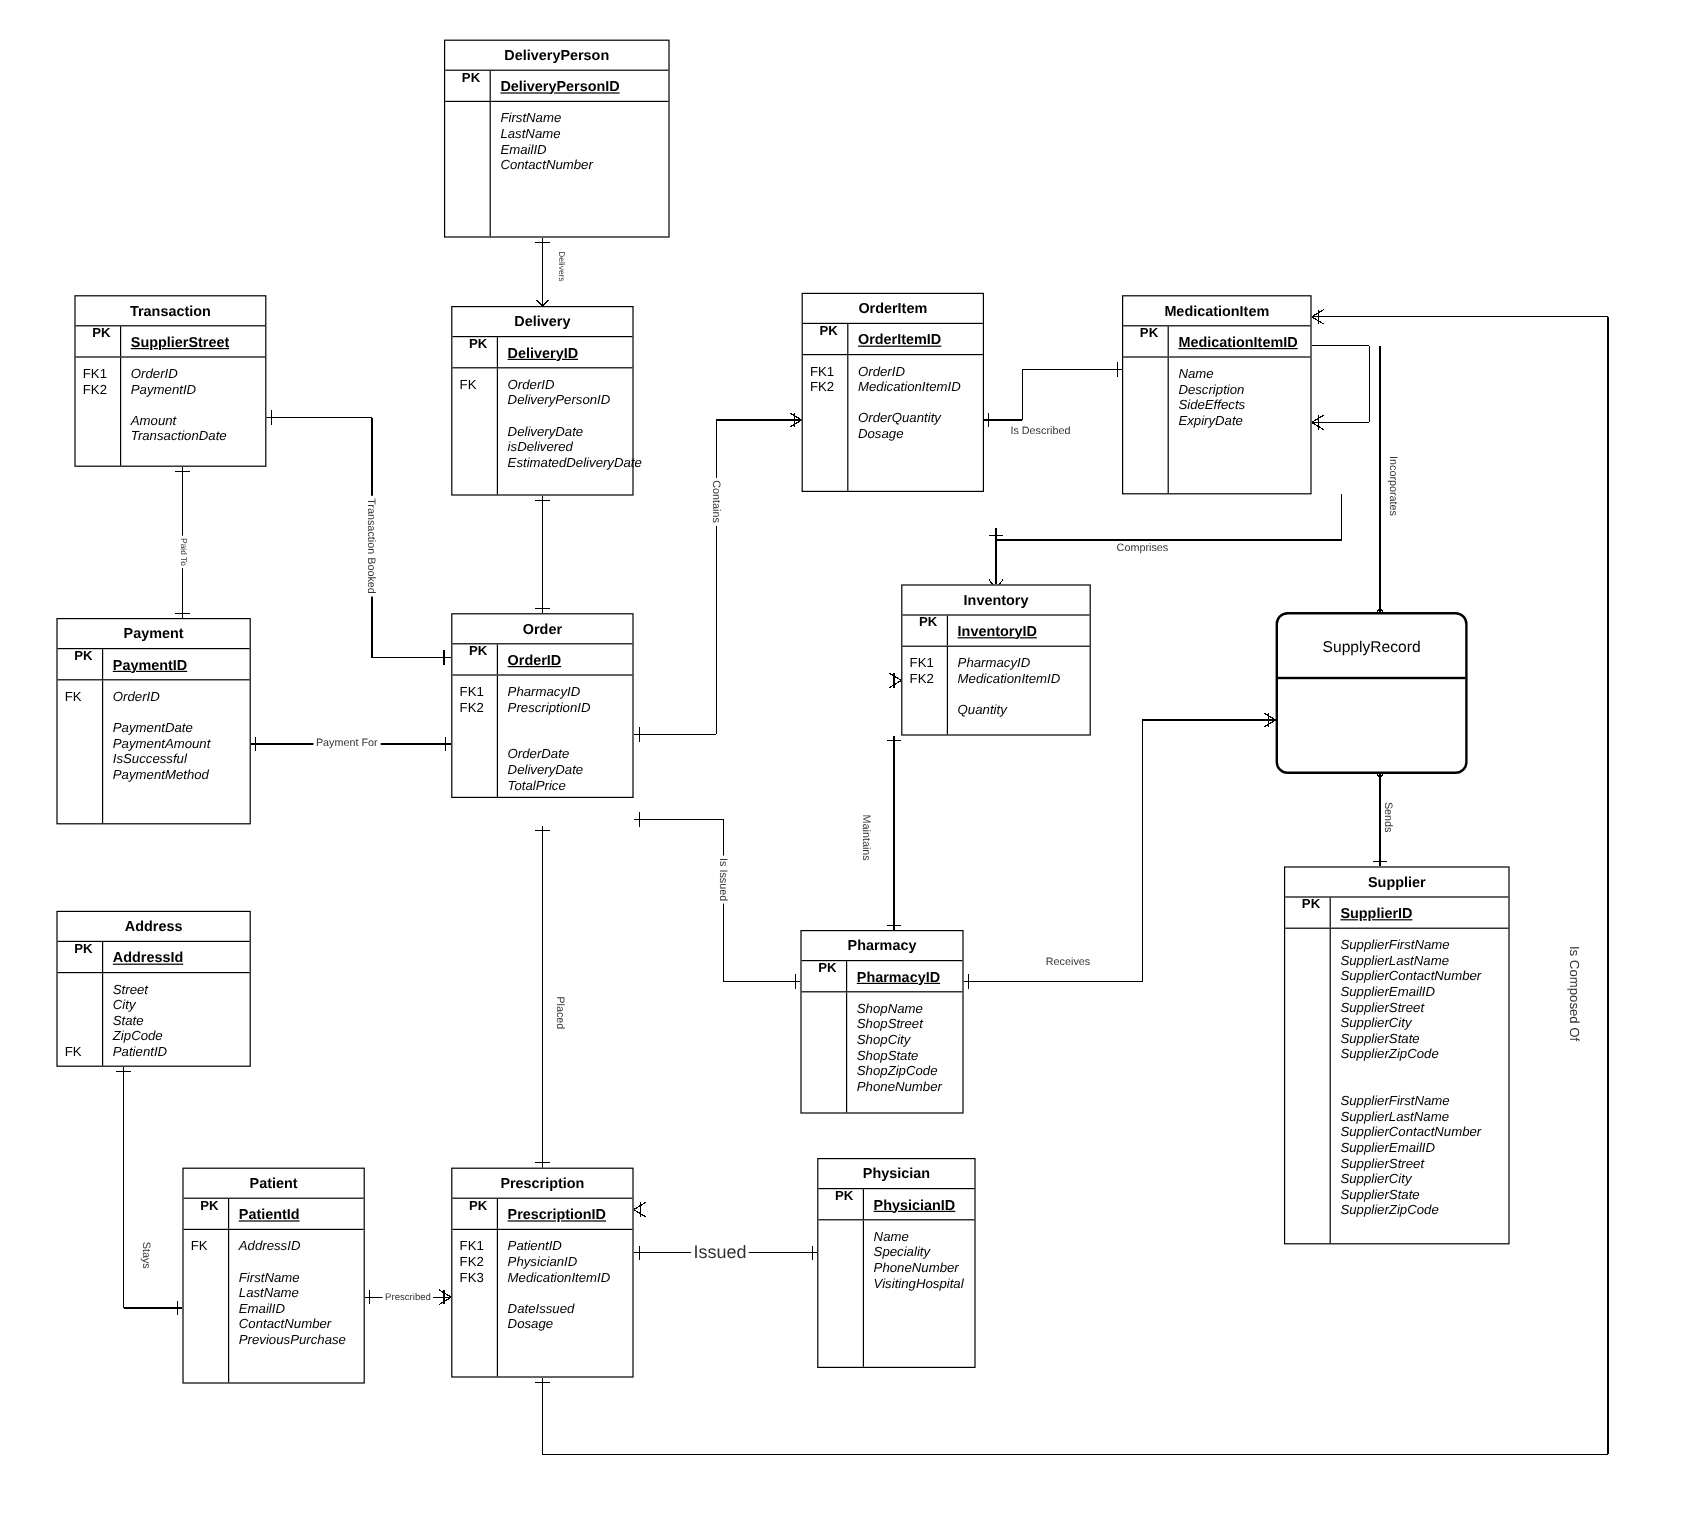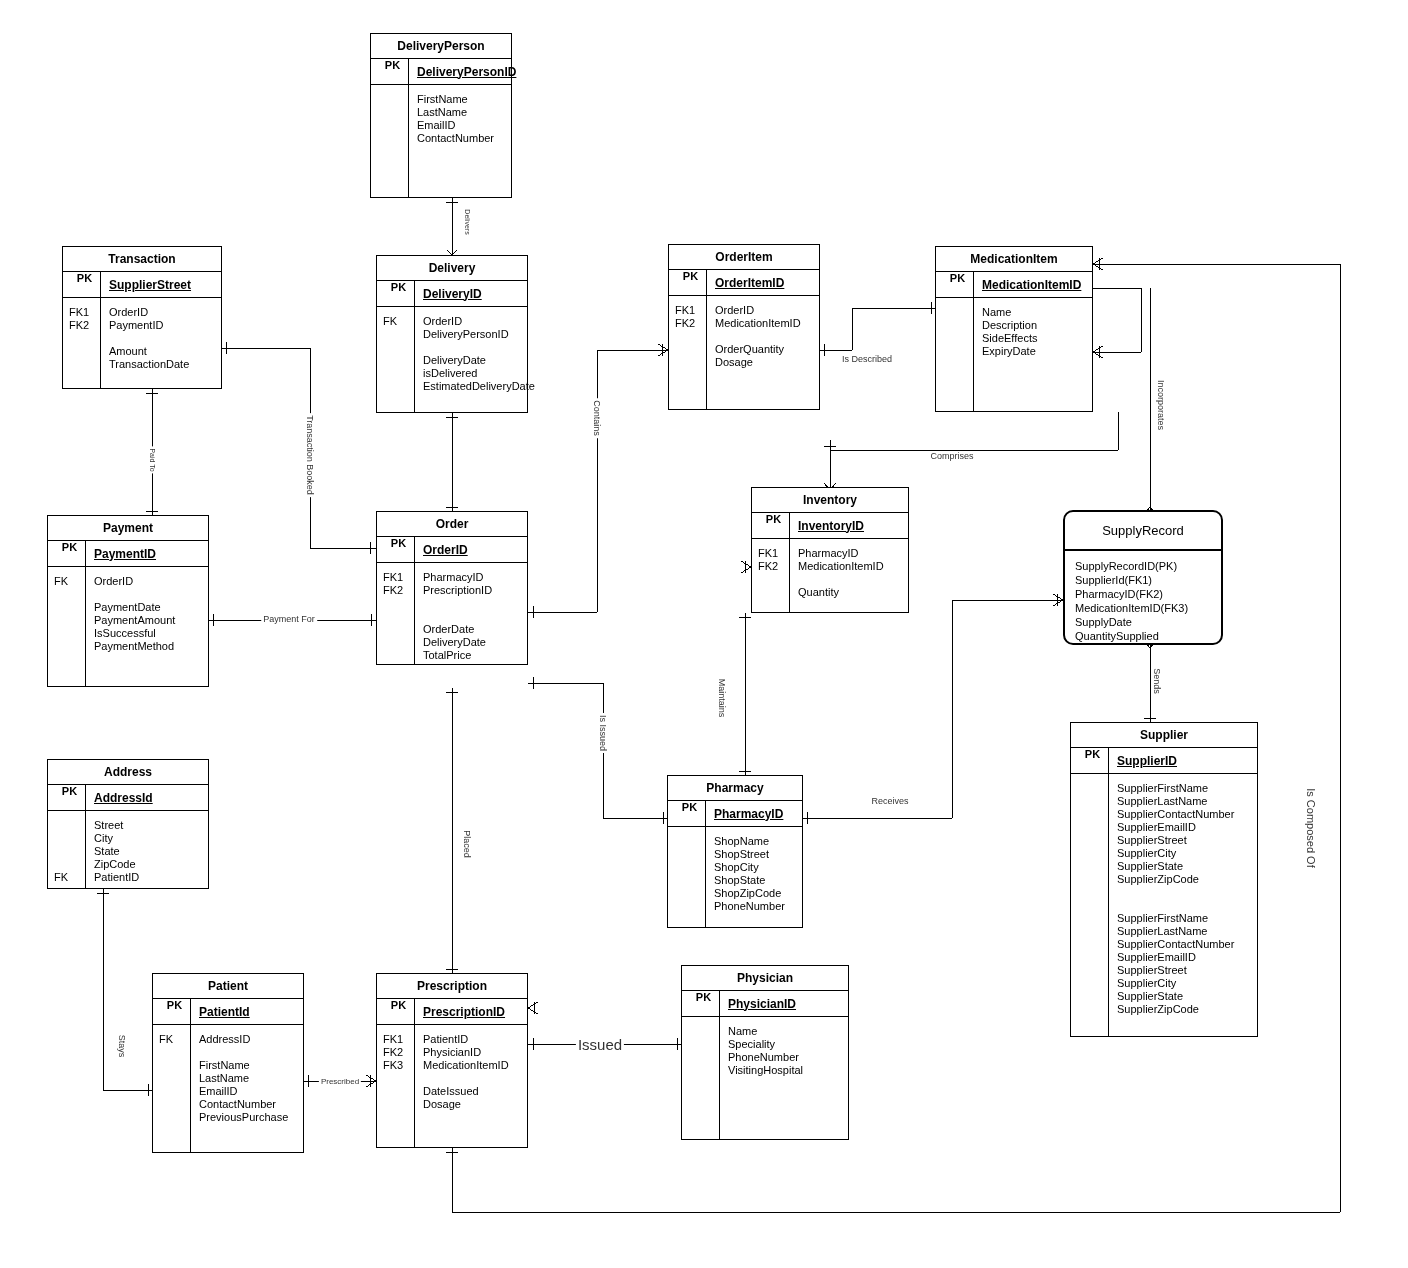--- a/index.html
+++ b/index.html
@@ -9,21 +9,21 @@
   .entity{position:absolute;box-sizing:border-box;border:1px solid #000;background:#fff;}
   .entity .e-title{height:24px;line-height:24px;text-align:center;font-size:12px;font-weight:bold;
                    border-bottom:1px solid #000;white-space:nowrap;}
   .entity .e-pk{display:flex;border-bottom:1px solid #000;height:25px;align-items:center;}
   .entity .e-body{display:flex;flex:1 1 auto;}
   .key-col{width:38px;min-width:38px;box-sizing:border-box;padding-left:6px;font-size:11px;
            border-right:1px solid #000;height:100%;display:flex;flex-direction:column;
            justify-content:flex-start;padding-top:0;}
   .e-pk .key-col{align-self:stretch;display:flex;align-items:center;border-right:1px solid #000;}
   .pk-name{padding-left:8px;font-size:12px;font-weight:bold;text-decoration:underline;white-space:nowrap;}
-  .attr-col{padding-left:8px;font-size:11px;line-height:13px;padding-top:8px;}
+  .attr-col{padding-left:8px;font-size:11px;line-height:13px;padding-top:8px;font-style:italic;}
   .key-col .kline{font-size:11px;line-height:13px;}
   .key-pad{padding-top:8px;}
   .attr{white-space:nowrap;}
   .attr.gap{height:13px;}
   .rounded{border-radius:10px;border-width:2px;}
   .rounded .r-title{height:52px;display:flex;align-items:center;justify-content:center;
                     font-size:13px;border-bottom:2px solid #000;}
   .rounded .r-body{padding:8px 0 0 10px;font-size:11px;line-height:14px;}
   .edge-label{position:absolute;font-size:7.5px;color:#333;white-space:nowrap;
               background:#fff;padding:0 2px;transform-origin:center center;}
@@ -131,21 +131,21 @@
 
       <line x1="528" y1="1044" x2="681" y2="1044"></line>
       <line x1="533" y1="1038" x2="533" y2="1050"></line>
       <line x1="677" y1="1038" x2="677" y2="1050"></line>
 
       <path d="M528,1008 L538,1002 M528,1008 L538,1014 M534,1002 L534,1014"></path>
     </g>
   </svg>
 
   <div id="entities-layer">
-      <div class="entity" style="left: 370px; top: 33px; width: 142px; height: 165px; display: flex; flex-direction: column;">
+      <div class="entity" style="left: 370px; top: 33px; width: 188px; height: 165px; display: flex; flex-direction: column;">
         <div class="e-title">DeliveryPerson</div>
         <div class="e-pk">
           <div class="key-col" style="align-self: stretch; display: flex; align-items: center; font-weight: bold;">PK</div>
           <div class="pk-name">DeliveryPersonID</div>
         </div>
         <div class="e-body">
           <div class="key-col key-pad">
             <div class="kline">&nbsp;</div>
             <div class="kline">&nbsp;</div>
             <div class="kline">&nbsp;</div>
@@ -437,46 +437,38 @@
           <div class="attr-col">
             <div class="attr">PatientID</div>
             <div class="attr">PhysicianID</div>
             <div class="attr">MedicationItemID</div>
             <div class="attr gap">&nbsp;</div>
             <div class="attr">DateIssued</div>
             <div class="attr">Dosage</div>
           </div>
         </div>
       </div>
-      <div class="entity" style="left: 681px; top: 965px; width: 168px; height: 175px; display: flex; flex-direction: column;">
+      <div class="entity" style="left: 681px; top: 965px; width: 132px; height: 175px; display: flex; flex-direction: column;">
         <div class="e-title">Physician</div>
         <div class="e-pk">
           <div class="key-col" style="align-self: stretch; display: flex; align-items: center; font-weight: bold;">PK</div>
           <div class="pk-name">PhysicianID</div>
         </div>
         <div class="e-body">
           <div class="key-col key-pad"></div>
           <div class="attr-col">
             <div class="attr">Name</div>
             <div class="attr">Speciality</div>
             <div class="attr">PhoneNumber</div>
             <div class="attr">VisitingHospital</div>
           </div>
         </div>
       </div>
       <div class="entity rounded" style="left: 1063px; top: 510px; width: 160px; height: 135px; display: flex; flex-direction: column;">
         <div class="r-title">SupplyRecord</div>
-        <div class="r-body">
-          <div class="attr">SupplyRecordID(PK)</div>
-          <div class="attr">SupplierId(FK1)</div>
-          <div class="attr">PharmacyID(FK2)</div>
-          <div class="attr">MedicationItemID(FK3)</div>
-          <div class="attr">SupplyDate</div>
-          <div class="attr">QuantitySupplied</div>
-        </div>
       </div>
     </div>
   <div id="labels-layer">
       <div class="edge-label" style="font-size: 7px; left: 467px; top: 222px; transform: translate(-50%, -50%) rotate(90deg);">Delivers</div>
       <div class="edge-label" style="font-size: 7px; left: 152px; top: 460px; transform: translate(-50%, -50%) rotate(90deg);">Paid To</div>
       <div class="edge-label" style="font-size: 9px; left: 310px; top: 455px; transform: translate(-50%, -50%) rotate(90deg);">Transaction Booked</div>
       <div class="edge-label" style="font-size: 9px; left: 597px; top: 418px; transform: translate(-50%, -50%) rotate(90deg);">Contains</div>
       <div class="edge-label" style="font-size: 9px; left: 867px; top: 359px; transform: translate(-50%, -50%);">Is Described</div>
       <div class="edge-label" style="font-size: 9px; left: 1161px; top: 405px; transform: translate(-50%, -50%) rotate(90deg);">Incorporates</div>
       <div class="edge-label" style="font-size: 9px; left: 952px; top: 456px; transform: translate(-50%, -50%);">Comprises</div>

